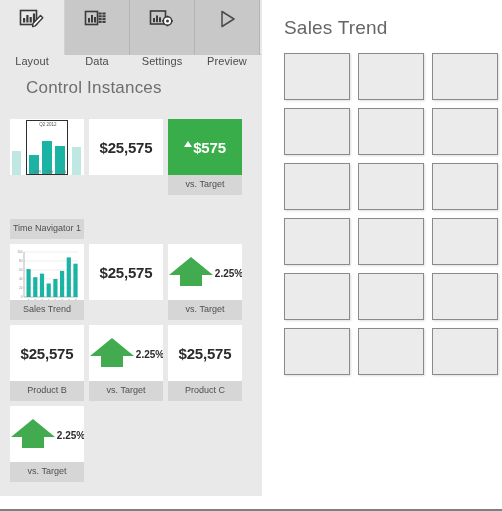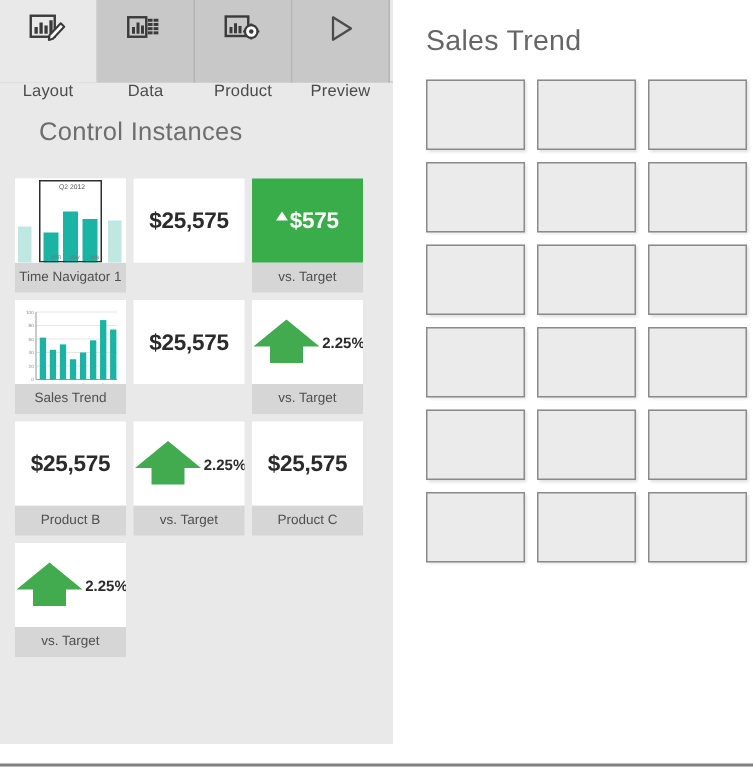--- a/index.html
+++ b/index.html
@@ -111,20 +111,21 @@
     background:#d6d6d6;
     color:#4f4f4f;
     font-size:9px;
     text-align:center;
     padding:4px 2px 5px 2px;
     line-height:11px;
     min-height:11px;
   }
   .tile-caption.tall{
     padding-bottom:5px;
+    margin-top:44px;
   }
 
   .kpi-value{
     font-size:15px;
     font-weight:bold;
     color:#2b2b2b;
     letter-spacing:-0.2px;
   }
   .kpi-value.white{
     color:#ffffff;
@@ -270,21 +271,21 @@
             <circle cx="18.5" cy="13" r="4.2" fill="#ffffff" stroke="#3b3b3b" stroke-width="1.5"></circle>
             <circle cx="18.5" cy="13" r="1.5" fill="#3b3b3b"></circle>
             <g stroke="#3b3b3b" stroke-width="1.4">
               <line x1="18.5" y1="7.6" x2="18.5" y2="9.3"></line>
               <line x1="18.5" y1="16.7" x2="18.5" y2="18.4"></line>
               <line x1="13.1" y1="13" x2="14.8" y2="13"></line>
               <line x1="22.2" y1="13" x2="23.9" y2="13"></line>
             </g>
           </svg>
         </span>
-        <span class="tab-label">Product</span>
+        <span class="tab-label">Settings</span>
       </div>
 
       <div class="tab">
         <span class="tab-icon">
           <svg width="26" height="22" viewBox="0 0 26 22">
             <path d="M8 3.5 L20 11 L8 18.5 Z" fill="none" stroke="#4b4b4b" stroke-width="1.5" stroke-linejoin="round"></path>
           </svg>
         </span>
         <span class="tab-label">Preview</span>
       </div>

